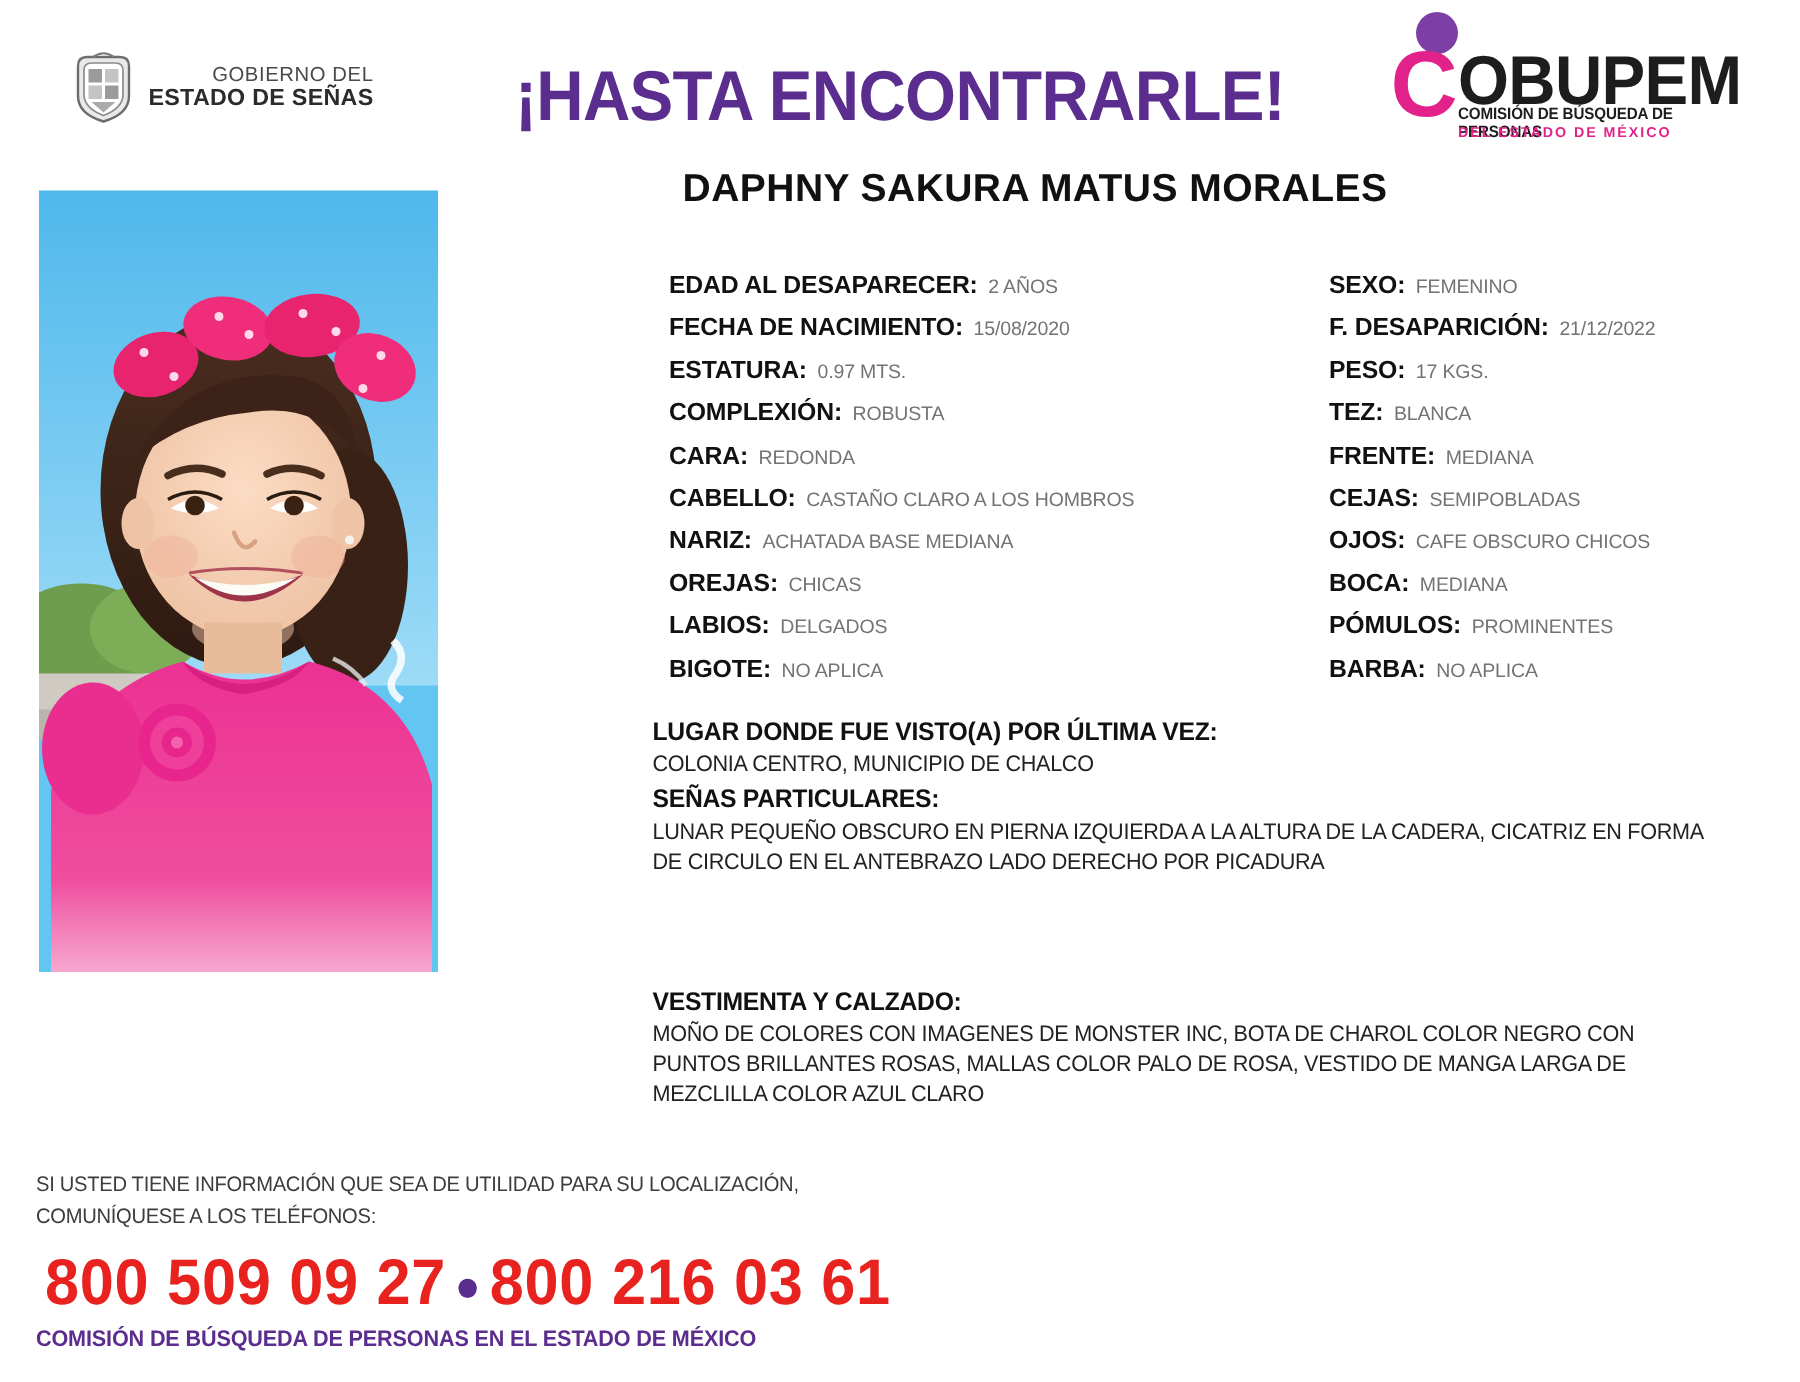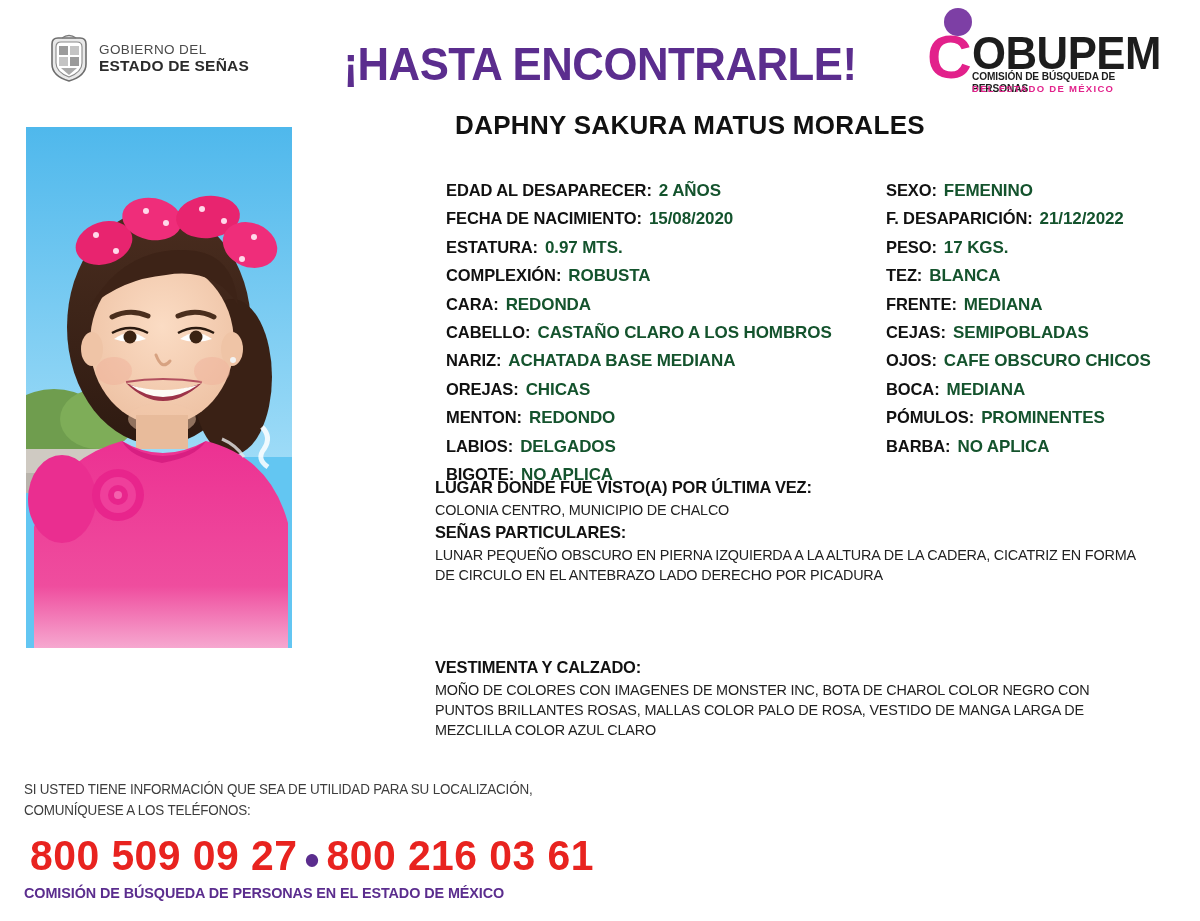--- a/index.html
+++ b/index.html
@@ -30,20 +30,21 @@
     align-items: center;
     gap: 9px;
   }
   .shield-wrap { width: 42px; height: 50px; }
   .gob-text { line-height: 1.05; }
   .gob-line1 {
     font-size: 13.5px;
     letter-spacing: 0.4px;
     color: #4a4a4a;
     font-weight: 400;
+    text-align: right;
   }
   .gob-line2 {
     font-size: 15.5px;
     letter-spacing: 0.2px;
     color: #2b2b2b;
     font-weight: bold;
     margin-top: 1px;
   }
 
   .main-title {
@@ -152,23 +153,23 @@
     align-items: baseline;
     white-space: nowrap;
   }
   .f-label {
     font-size: 16.5px;
     font-weight: bold;
     color: #111111;
     letter-spacing: -0.1px;
   }
   .f-value {
-    font-size: 17px;
-    font-weight: 700;
-    color: #14532d;
+    font-size: 13px;
+    font-weight: 400;
+    color: #737373;
     margin-left: 7px;
     letter-spacing: -0.1px;
   }
 
   
   .block {
     position: absolute;
     left: 435px;
     width: 740px;
   }
@@ -400,24 +401,20 @@
       </div>
       <div class="field-row">
         <span class="f-label">NARIZ:</span>
         <span class="f-value">ACHATADA BASE MEDIANA</span>
       </div>
       <div class="field-row">
         <span class="f-label">OREJAS:</span>
         <span class="f-value">CHICAS</span>
       </div>
       <div class="field-row">
-        <span class="f-label">MENTON:</span>
-        <span class="f-value">REDONDO</span>
-      </div>
-      <div class="field-row">
         <span class="f-label">LABIOS:</span>
         <span class="f-value">DELGADOS</span>
       </div>
       <div class="field-row">
         <span class="f-label">BIGOTE:</span>
         <span class="f-value">NO APLICA</span>
       </div>
     </div>
 
     <div class="col-right">

